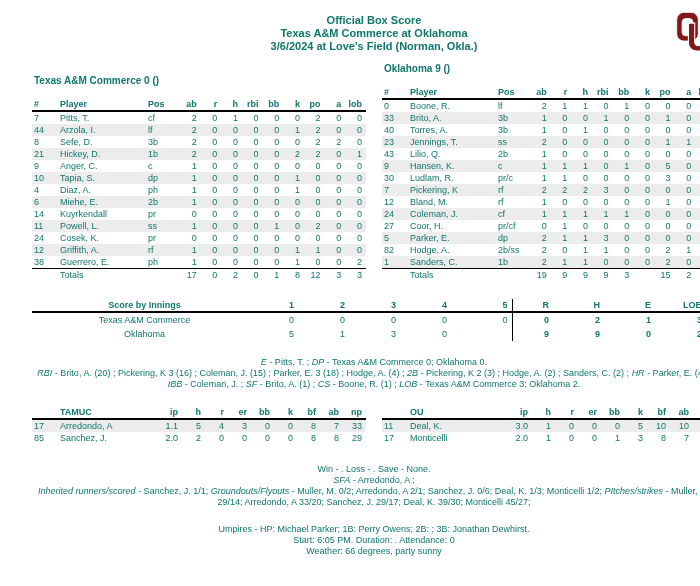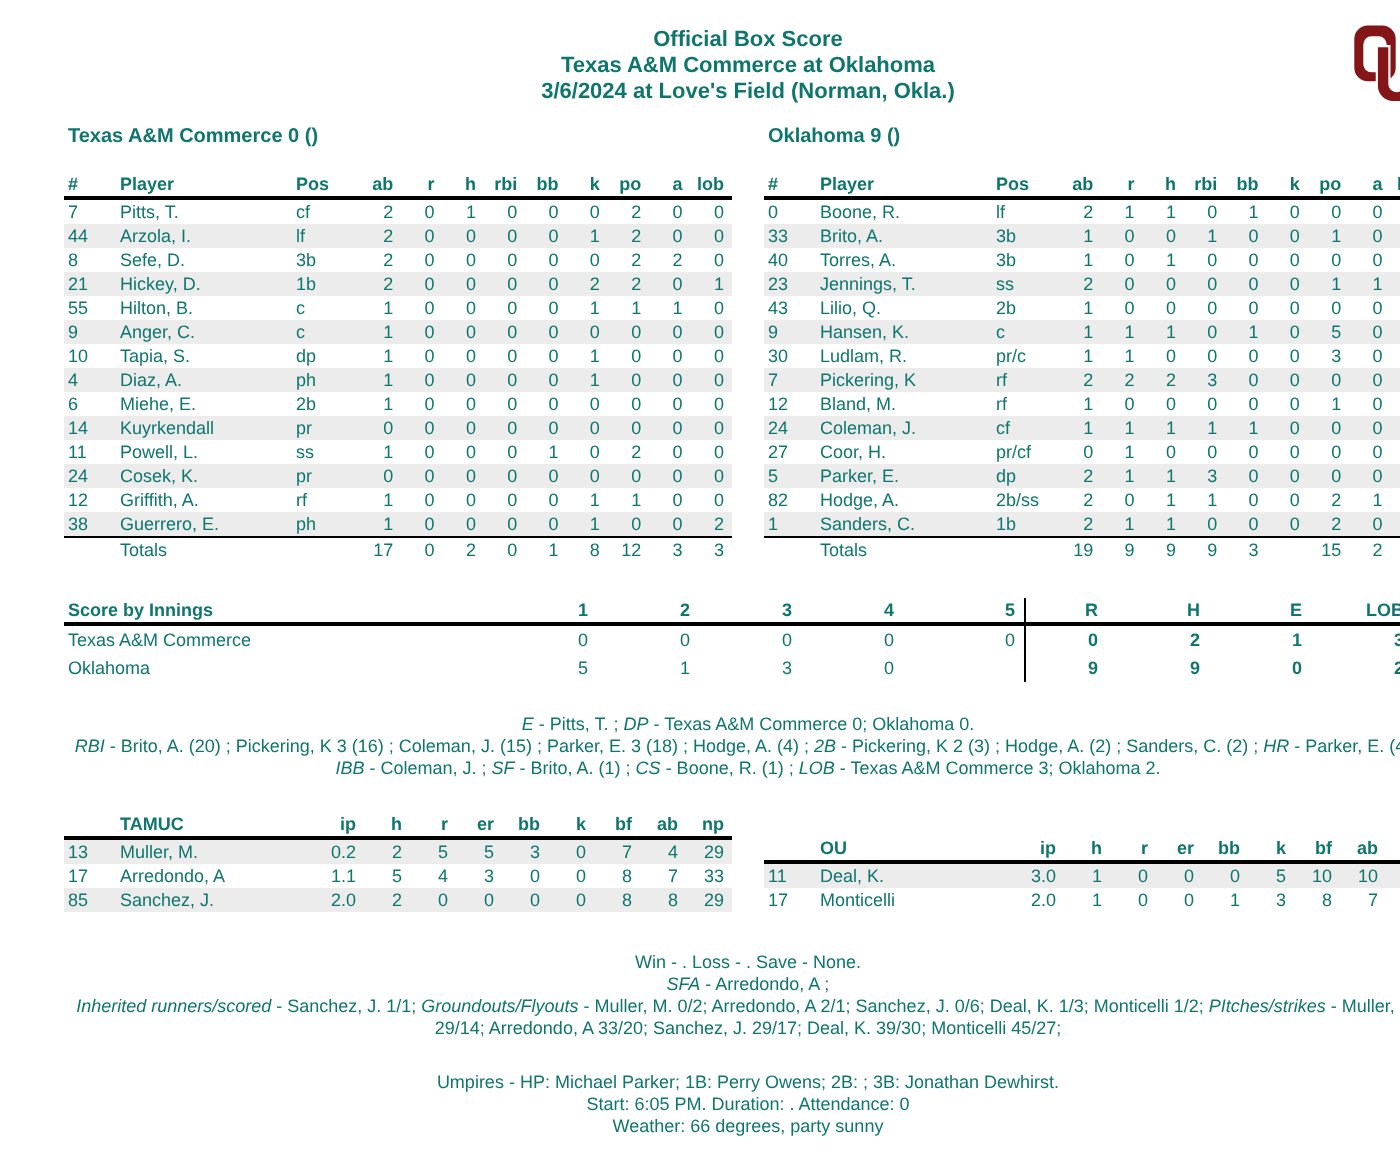--- a/index.html
+++ b/index.html
@@ -32,21 +32,21 @@
   .bat th:nth-child(3){ width:34px; }
   .bat th, .bat td { text-align:right; padding-right:4px; }
   .bat th:nth-child(-n+3), .bat td:nth-child(-n+3) { text-align:left; padding-right:2px; }
   .bat tbody tr:nth-child(even) { background:var(--stripe); }
   .bat tfoot td { border-top:1.5px solid #000; }
   
   .linescore-wrap { padding:0 8px; margin-top:18px; }
   .linescore { width:684px; }
   .linescore th:nth-child(1){ width:225px; }
   .linescore th, .linescore td { text-align:right; padding-right:14px; }
-  .linescore th:nth-child(1), .linescore td:nth-child(1) { text-align:left; padding-right:2px; }
+  .linescore th:nth-child(1), .linescore td:nth-child(1) { text-align:center; padding-right:2px; }
   .linescore th:nth-child(6), .linescore td:nth-child(6) { border-right:1.5px solid #000; padding-right:4px; }
   .linescore td { line-height:14px; }
   .linescore td:nth-child(n+7), .linescore th:nth-child(n+7) { font-weight:bold; }
   .linescore td:nth-child(1) { font-weight:normal; }
   
   .notes { padding:0 8px; font-size:9px; }
   .notes .note-line { line-height:11px;text-align:center; }
   .notes em { font-style:italic; }
   .notes-top { margin-top:16px; }
   .notes-mid { margin-top:20px; }
@@ -149,34 +149,20 @@
               <td>1b</td>
               <td>2</td>
               <td>0</td>
               <td>0</td>
               <td>0</td>
               <td>0</td>
               <td>2</td>
               <td>2</td>
               <td>0</td>
               <td>1</td>
-            </tr>
-            <tr>
-              <td>55</td>
-              <td>Hilton, B.</td>
-              <td>c</td>
-              <td>1</td>
-              <td>0</td>
-              <td>0</td>
-              <td>0</td>
-              <td>0</td>
-              <td>1</td>
-              <td>1</td>
-              <td>1</td>
-              <td>0</td>
             </tr>
             <tr>
               <td>9</td>
               <td>Anger, C.</td>
               <td>c</td>
               <td>1</td>
               <td>0</td>
               <td>0</td>
               <td>0</td>
               <td>0</td>
@@ -616,33 +602,20 @@
               <th>er</th>
               <th>bb</th>
               <th>k</th>
               <th>bf</th>
               <th>ab</th>
               <th>np</th>
             </tr>
           </thead>
           <tbody>
             <tr>
-              <td>13</td>
-              <td>Muller, M.</td>
-              <td>0.2</td>
-              <td>2</td>
-              <td>5</td>
-              <td>5</td>
-              <td>3</td>
-              <td>0</td>
-              <td>7</td>
-              <td>4</td>
-              <td>29</td>
-            </tr>
-            <tr>
               <td>17</td>
               <td>Arredondo, A</td>
               <td>1.1</td>
               <td>5</td>
               <td>4</td>
               <td>3</td>
               <td>0</td>
               <td>0</td>
               <td>8</td>
               <td>7</td>

